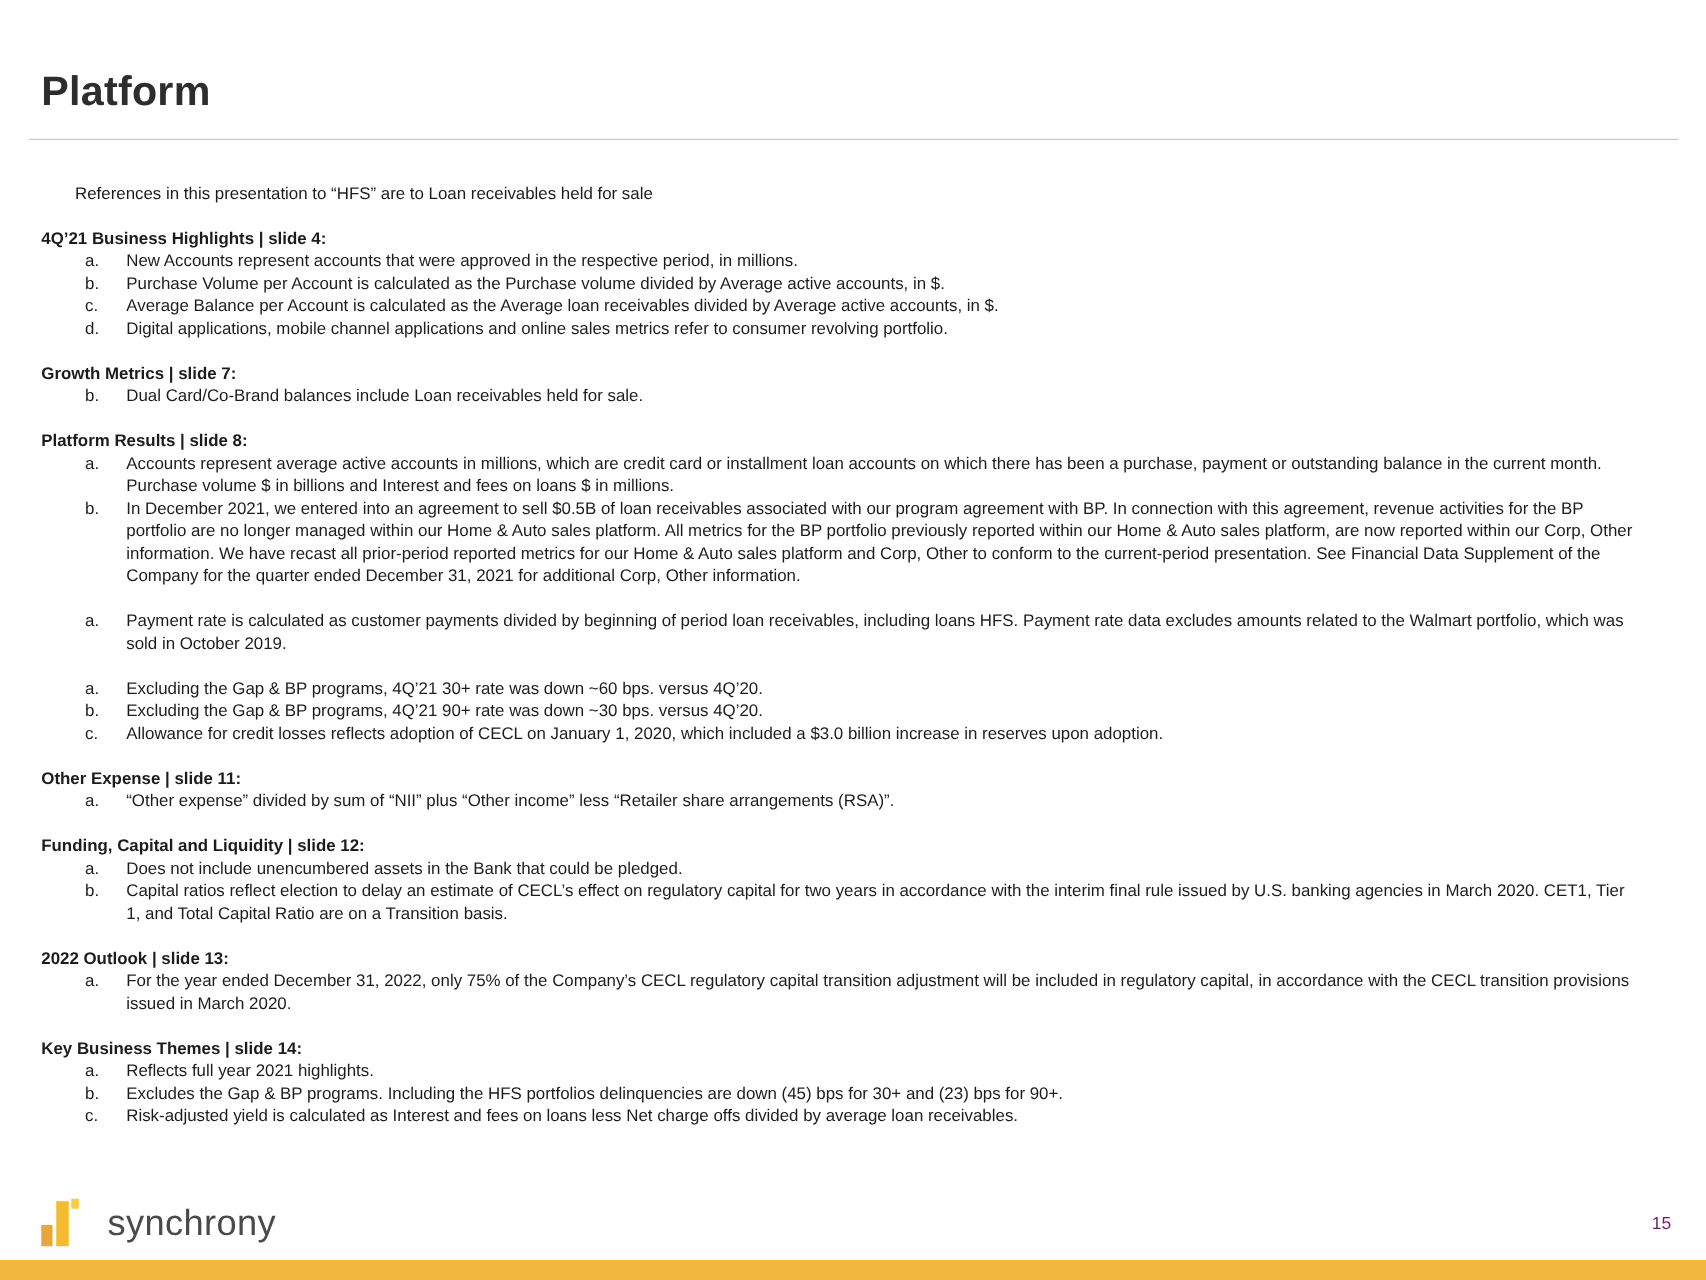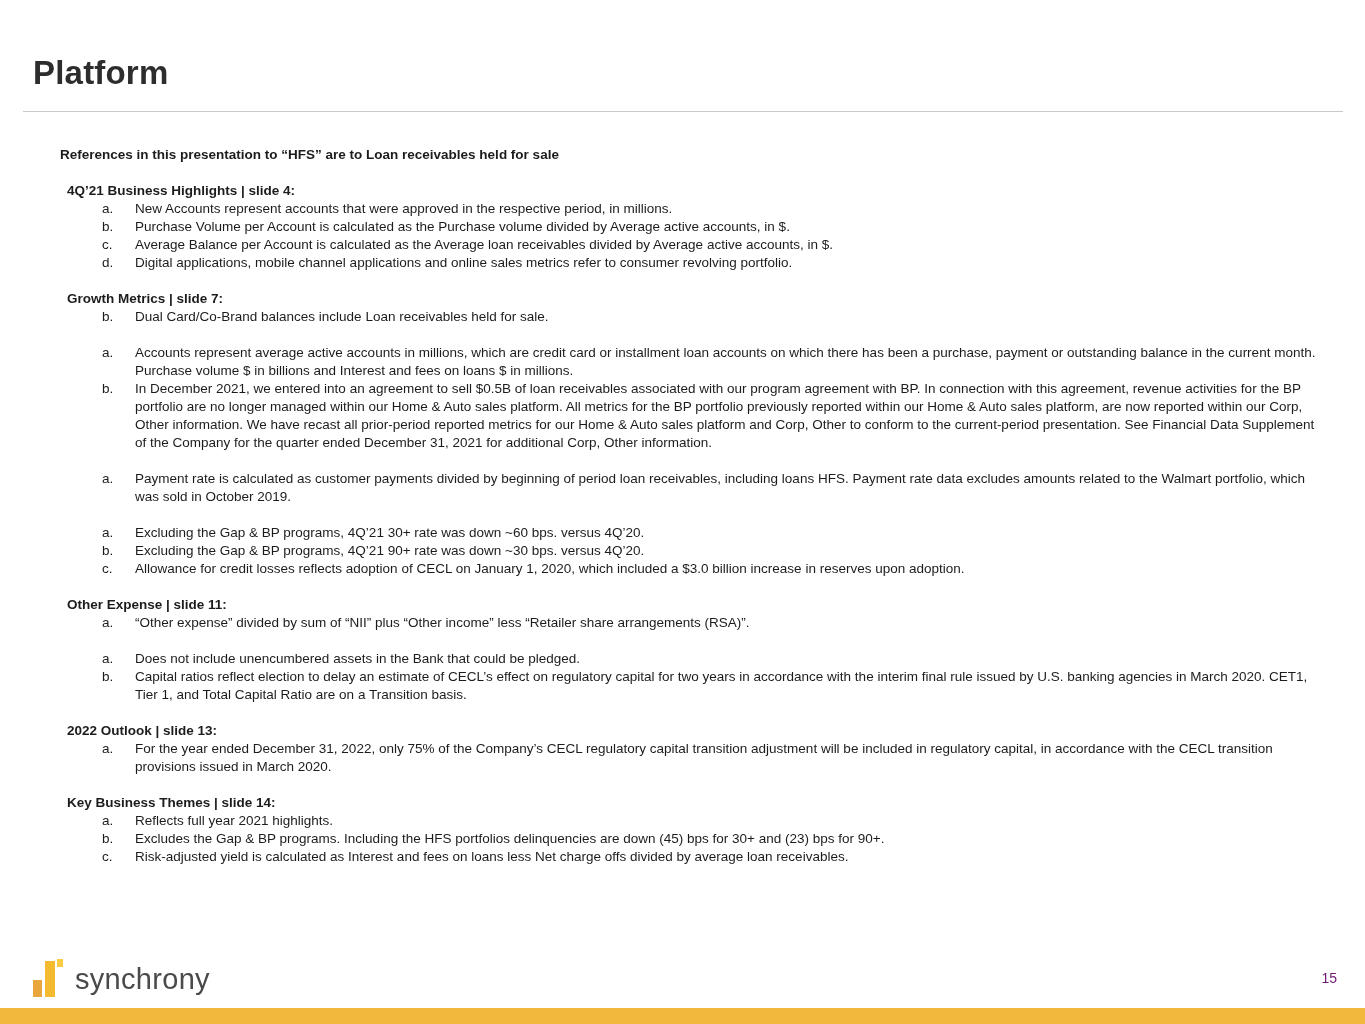--- a/index.html
+++ b/index.html
@@ -29,23 +29,23 @@
     height: 0;
   }
 
   
   .content {
     margin: 34px 40px 0 33px;
     font-size: 13.5px;
     line-height: 18px;
     color: #1c1c1c;
   }
-  .intro-line { font-weight: 700; padding-left: 27px; }
-
-  .fn-section { margin-top: 18px; margin-left: 34px; }
+  .intro-line { font-weight: 400; padding-left: 27px; }
+
+  .fn-section { margin-top: 18px; }
   .section-heading {
     font-size: 13.5px;
     font-weight: 700;
     line-height: 18px;
     color: #1c1c1c;
   }
   .fn-item { display: flex; align-items: flex-start; }
   .fn-label {
     flex: none;
     width: 33px;
@@ -58,21 +58,21 @@
     line-height: 18px;
   }
 
   
   .footer-logo {
     position: absolute;
     left: 33px;
     bottom: 27px;
     display: flex;
     align-items: flex-end;
-    gap: 12px;
+    gap: 23px;
     height: 42px;
   }
   .logo-mark {
     position: relative;
     width: 30px;
     height: 41px;
     flex: none;
   }
   .logo-bar-left {
     position: absolute;
@@ -141,20 +141,21 @@
           </div>
         </section>
         <section class="fn-section">
           <h3 class="section-heading">Growth Metrics | slide 7:</h3>
           <div class="fn-item">
             <span class="fn-label">b.</span>
             <span class="fn-text">Dual Card/Co-Brand balances include Loan receivables held for sale.</span>
           </div>
         </section>
         <section class="fn-section">
+          <h3 class="section-heading">Platform Results | slide 8:</h3>
           <div class="fn-item">
             <span class="fn-label">a.</span>
             <span class="fn-text">Accounts represent average active accounts in millions, which are credit card or installment loan accounts on which there has been a purchase, payment or outstanding balance in the current month. Purchase volume $ in billions and Interest and fees on loans $ in millions.</span>
           </div>
           <div class="fn-item">
             <span class="fn-label">b.</span>
             <span class="fn-text">In December 2021, we entered into an agreement to sell $0.5B of loan receivables associated with our program agreement with BP. In connection with this agreement, revenue activities for the BP portfolio are no longer managed within our Home &amp; Auto sales platform. All metrics for the BP portfolio previously reported within our Home &amp; Auto sales platform, are now reported within our Corp, Other information. We have recast all prior-period reported metrics for our Home &amp; Auto sales platform and Corp, Other to conform to the current-period presentation. See Financial Data Supplement of the Company for the quarter ended December 31, 2021 for additional Corp, Other information.</span>
           </div>
         </section>
         <section class="fn-section">
@@ -178,20 +179,21 @@
           </div>
         </section>
         <section class="fn-section">
           <h3 class="section-heading">Other Expense | slide 11:</h3>
           <div class="fn-item">
             <span class="fn-label">a.</span>
             <span class="fn-text">“Other expense” divided by sum of “NII” plus “Other income” less “Retailer share arrangements (RSA)”.</span>
           </div>
         </section>
         <section class="fn-section">
+          <h3 class="section-heading">Funding, Capital and Liquidity | slide 12:</h3>
           <div class="fn-item">
             <span class="fn-label">a.</span>
             <span class="fn-text">Does not include unencumbered assets in the Bank that could be pledged.</span>
           </div>
           <div class="fn-item">
             <span class="fn-label">b.</span>
             <span class="fn-text">Capital ratios reflect election to delay an estimate of CECL’s effect on regulatory capital for two years in accordance with the interim final rule issued by U.S. banking agencies in March 2020. CET1, Tier 1, and Total Capital Ratio are on a Transition basis.</span>
           </div>
         </section>
         <section class="fn-section">

